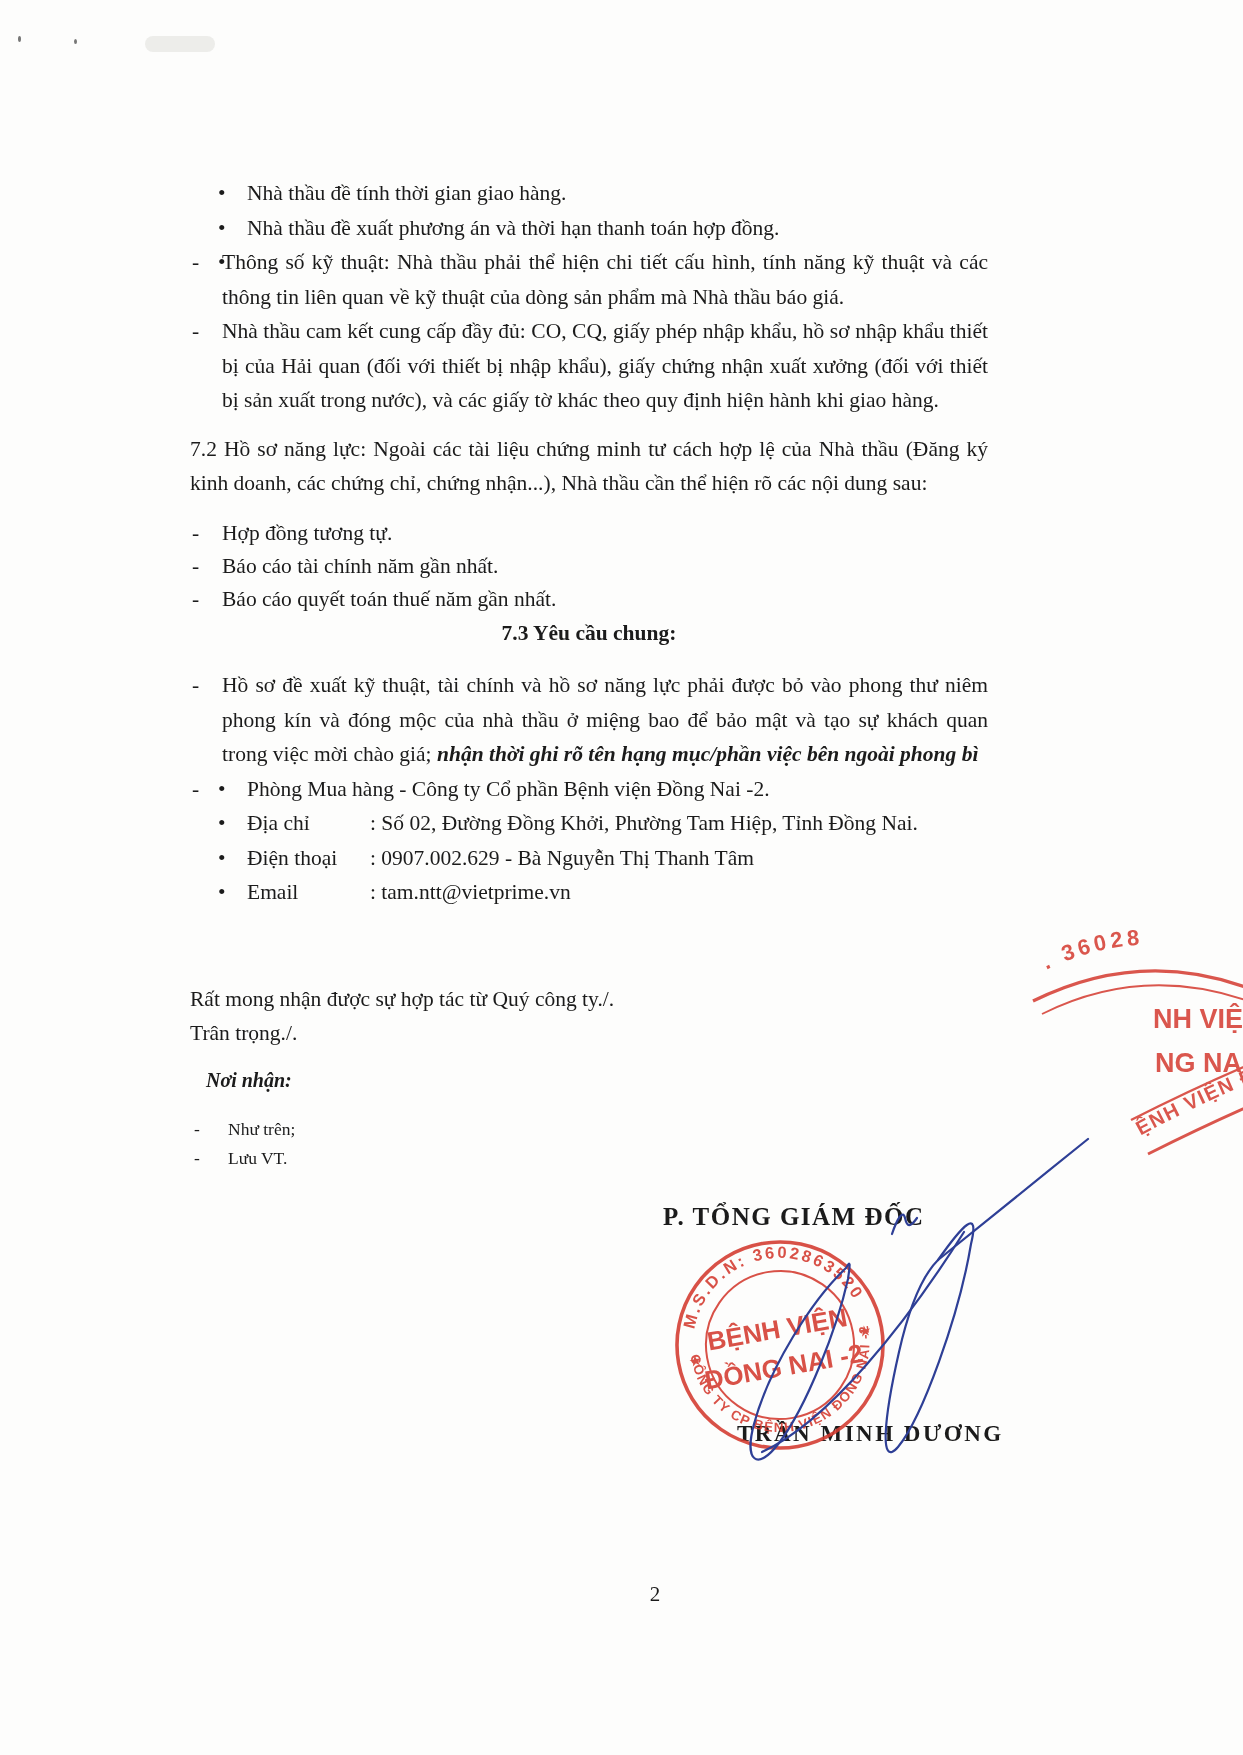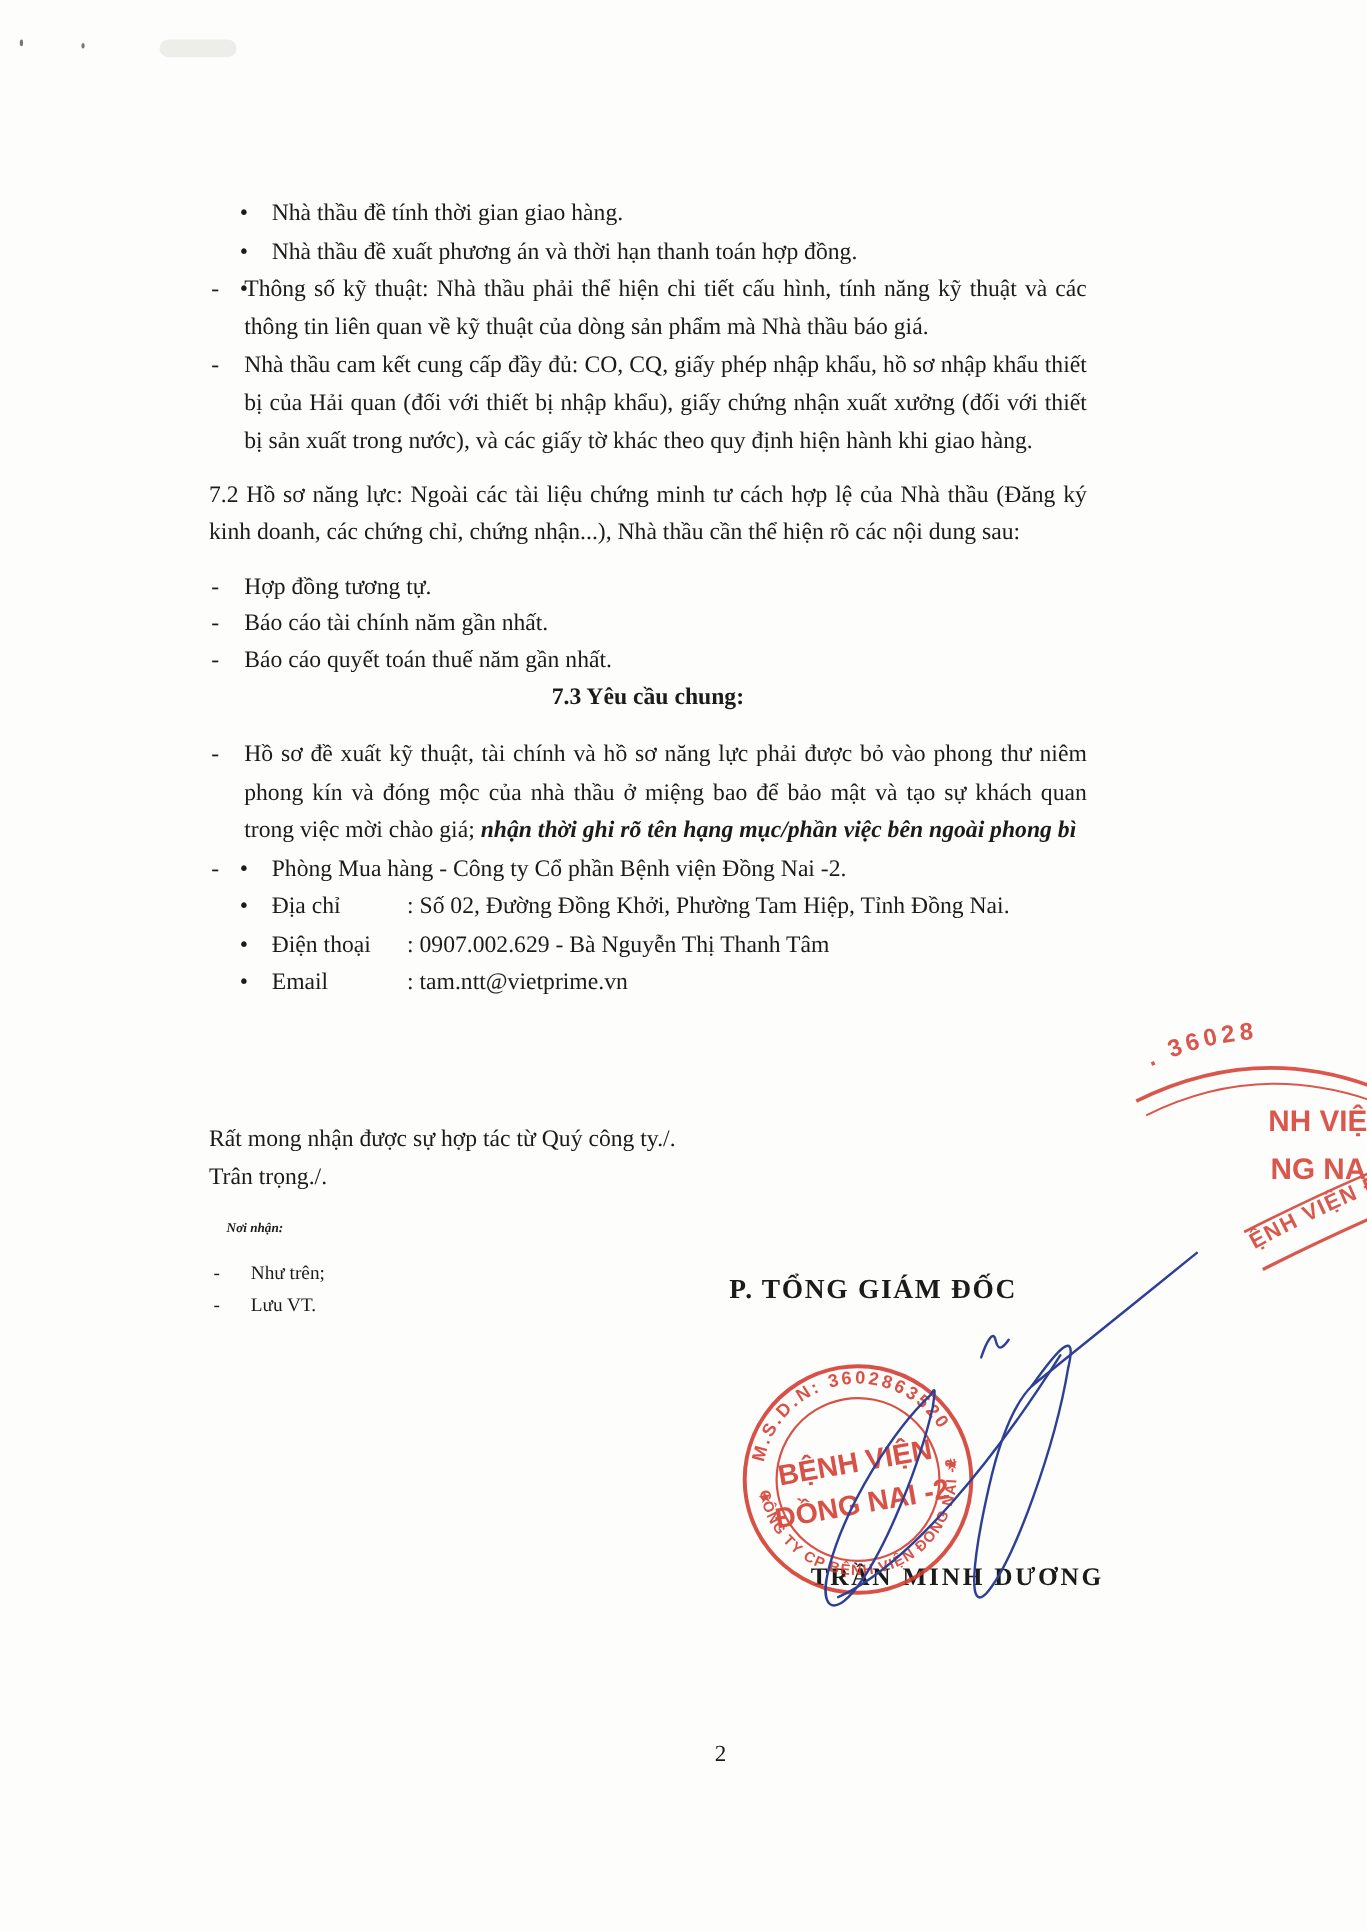--- a/index.html
+++ b/index.html
@@ -14,30 +14,30 @@
     font-size:21.5px;line-height:34.5px;
   }
   .item{position:relative;padding-left:57px;text-align:justify;}
   .item .mk{position:absolute;left:28px;top:0;}
   .ditem{position:relative;padding-left:32px;text-align:justify;}
   .ditem .mk{position:absolute;left:2px;top:0;}
   .para{margin:0;text-align:justify;}
   .b{font-weight:normal;}
   .bi{font-weight:bold;font-style:italic;}
   .gap14{margin-top:14px;} .gap16{margin-top:16px;} .gap24{margin-top:24px;text-align:center;}
-  .gap18{margin-top:18px;} .gap72{margin-top:108px;} .gap11{}
+  .gap18{margin-top:18px;} .gap72{margin-top:72px;} .gap11{}
   .tight{line-height:33px;}
   .heading{font-weight:bold;margin:0;}
   .contact-label{display:inline-block;width:123px;}
-  .noi-nhan{margin-top:14px;font-weight:bold;font-style:italic;font-size:12px;line-height:30px;padding-left:16px;}
+  .noi-nhan{margin-top:14px;font-weight:bold;font-style:italic;font-size:20px;line-height:30px;padding-left:16px;}
   .nn-items{font-size:17.5px;line-height:29px;margin-top:4px;}
   .nn-item{position:relative;padding-left:38px;}
   .nn-item .mk{position:absolute;left:4px;top:0;}
   .sign-title{
-    position:absolute;left:663px;top:1159px;font-weight:bold;font-size:25px;
+    position:absolute;left:663px;top:1203px;font-weight:bold;font-size:25px;
     letter-spacing:1.5px;white-space:nowrap;
   }
   .sign-name{
     position:absolute;left:737px;top:1421px;font-weight:bold;font-size:23px;
     letter-spacing:2.5px;white-space:nowrap;
   }
   .page-num{position:absolute;left:640px;top:1582px;font-size:21px;width:30px;text-align:center;}
   .overlay{position:absolute;left:0;top:0;pointer-events:none;}
   .stamp-text{font-family:"Liberation Sans","DejaVu Sans",sans-serif;font-weight:bold;}
   .speck{position:absolute;background:#4a4a4a;border-radius:50%;opacity:.75;}

